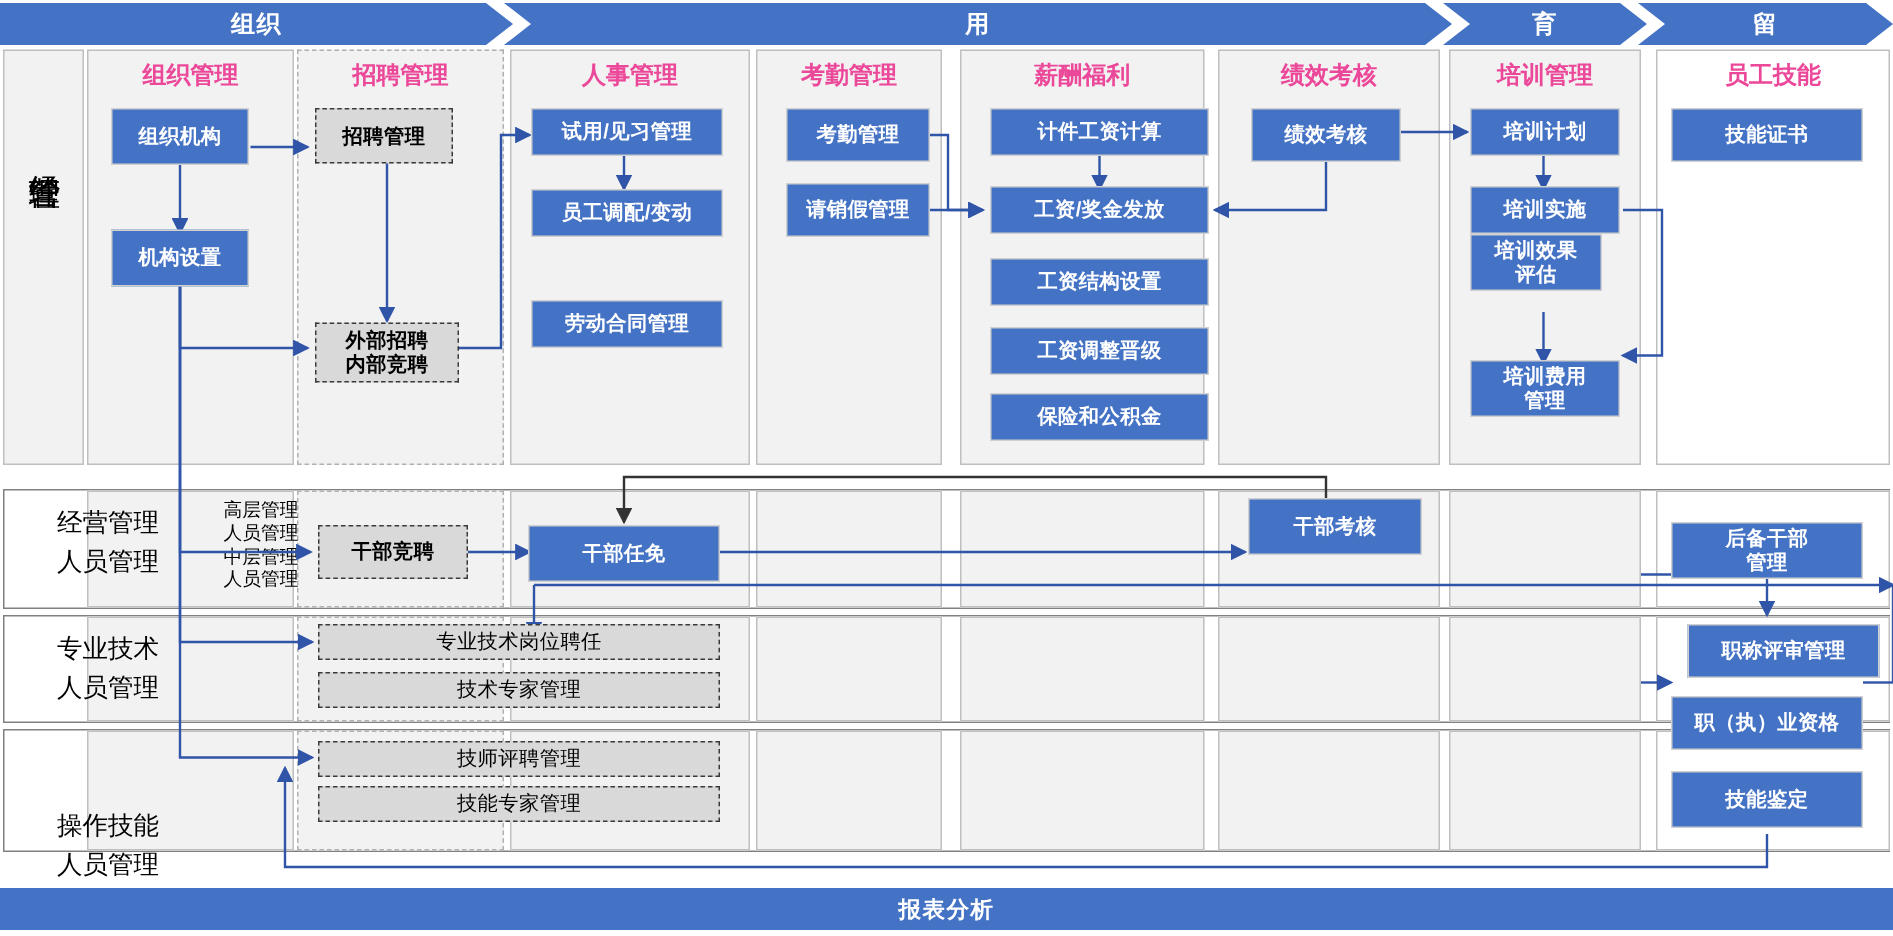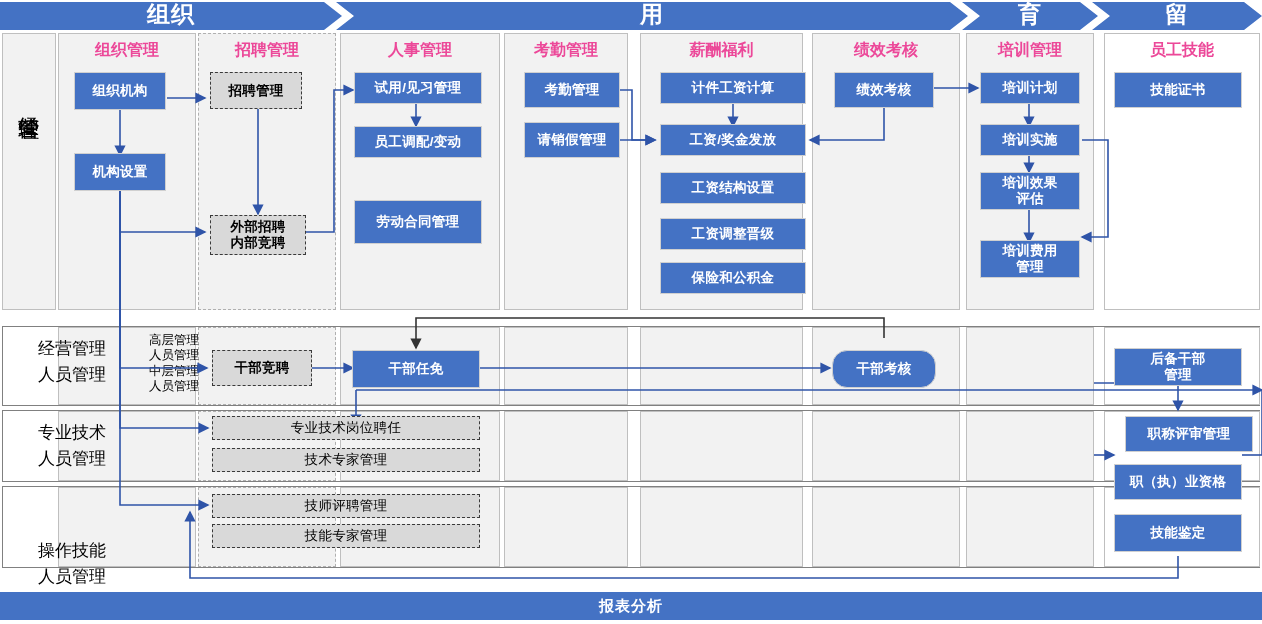--- a/index.html
+++ b/index.html
@@ -12,23 +12,23 @@
     width:1262px;height:624px;
     background:#ffffff;
     overflow:hidden;
   }
   
   .chev{
     position:absolute;
     height:28px;
     background:#4472c4;
     color:#ffffff;
-    font-size:23px;
+    font-size:16px;
     font-weight:bold;
-    display:flex;align-items:flex-end;justify-content:center;
+    display:flex;align-items:center;justify-content:center;
     letter-spacing:1px;
   }
   .chev.c0{ -webkit-clip-path:polygon(0 0,calc(100% - 18px) 0,100% 50%,calc(100% - 18px) 100%,0 100%);
             clip-path:polygon(0 0,calc(100% - 18px) 0,100% 50%,calc(100% - 18px) 100%,0 100%); }
   .chev.cn{ -webkit-clip-path:polygon(0 0,calc(100% - 18px) 0,100% 50%,calc(100% - 18px) 100%,0 100%,18px 50%);
             clip-path:polygon(0 0,calc(100% - 18px) 0,100% 50%,calc(100% - 18px) 100%,0 100%,18px 50%); }
   .chev span{ pointer-events:none; }
 
   
   .cell{
@@ -309,21 +309,21 @@
     <span>外部招聘
 内部竞聘</span>
   </div>
 
   <div class="node blue" style="left:354px;top:72px;width:128px;height:32px;">
     <span>试用/见习管理</span>
   </div>
   <div class="node blue" style="left:354px;top:126px;width:128px;height:32px;">
     <span>员工调配/变动</span>
   </div>
-  <div class="node blue" style="left:354px;top:200px;width:128px;height:44px;">
+  <div class="node blue" style="left:354px;top:200px;width:128px;height:32px;">
     <span>劳动合同管理</span>
   </div>
 
   <div class="node blue" style="left:524px;top:72px;width:96px;height:36px;">
     <span>考勤管理</span>
   </div>
   <div class="node blue" style="left:524px;top:122px;width:96px;height:36px;">
     <span>请销假管理</span>
   </div>
 
@@ -346,40 +346,40 @@
   <div class="node blue" style="left:834px;top:72px;width:100px;height:36px;">
     <span>绩效考核</span>
   </div>
 
   <div class="node blue" style="left:980px;top:72px;width:100px;height:32px;">
     <span>培训计划</span>
   </div>
   <div class="node blue" style="left:980px;top:124px;width:100px;height:32px;">
     <span>培训实施</span>
   </div>
-  <div class="node blue" style="left:980px;top:172px;width:100px;height:38px;white-space:pre-line;">
+  <div class="node blue" style="left:980px;top:156px;width:88px;height:38px;white-space:pre-line;">
     <span>培训效果
 评估</span>
   </div>
   <div class="node blue" style="left:980px;top:240px;width:100px;height:38px;white-space:pre-line;">
     <span>培训费用
 管理</span>
   </div>
 
   <div class="node blue" style="left:1114px;top:72px;width:128px;height:36px;">
     <span>技能证书</span>
   </div>
 
   <div class="node grey" style="left:212px;top:350px;width:100px;height:36px;">
     <span>干部竞聘</span>
   </div>
   <div class="node blue" style="left:352px;top:350px;width:128px;height:38px;">
     <span>干部任免</span>
   </div>
-  <div class="node blue" style="left:832px;top:350px;width:104px;height:38px;border-radius:15px;">
+  <div class="node blue" style="left:832px;top:332px;width:116px;height:38px;">
     <span>干部考核</span>
   </div>
   <div class="node blue" style="left:1114px;top:348px;width:128px;height:38px;white-space:pre-line;">
     <span>后备干部
 管理</span>
   </div>
 
   <div class="node grey plain" style="left:212px;top:416px;width:268px;height:24px;">
     <span>专业技术岗位聘任</span>
   </div>

